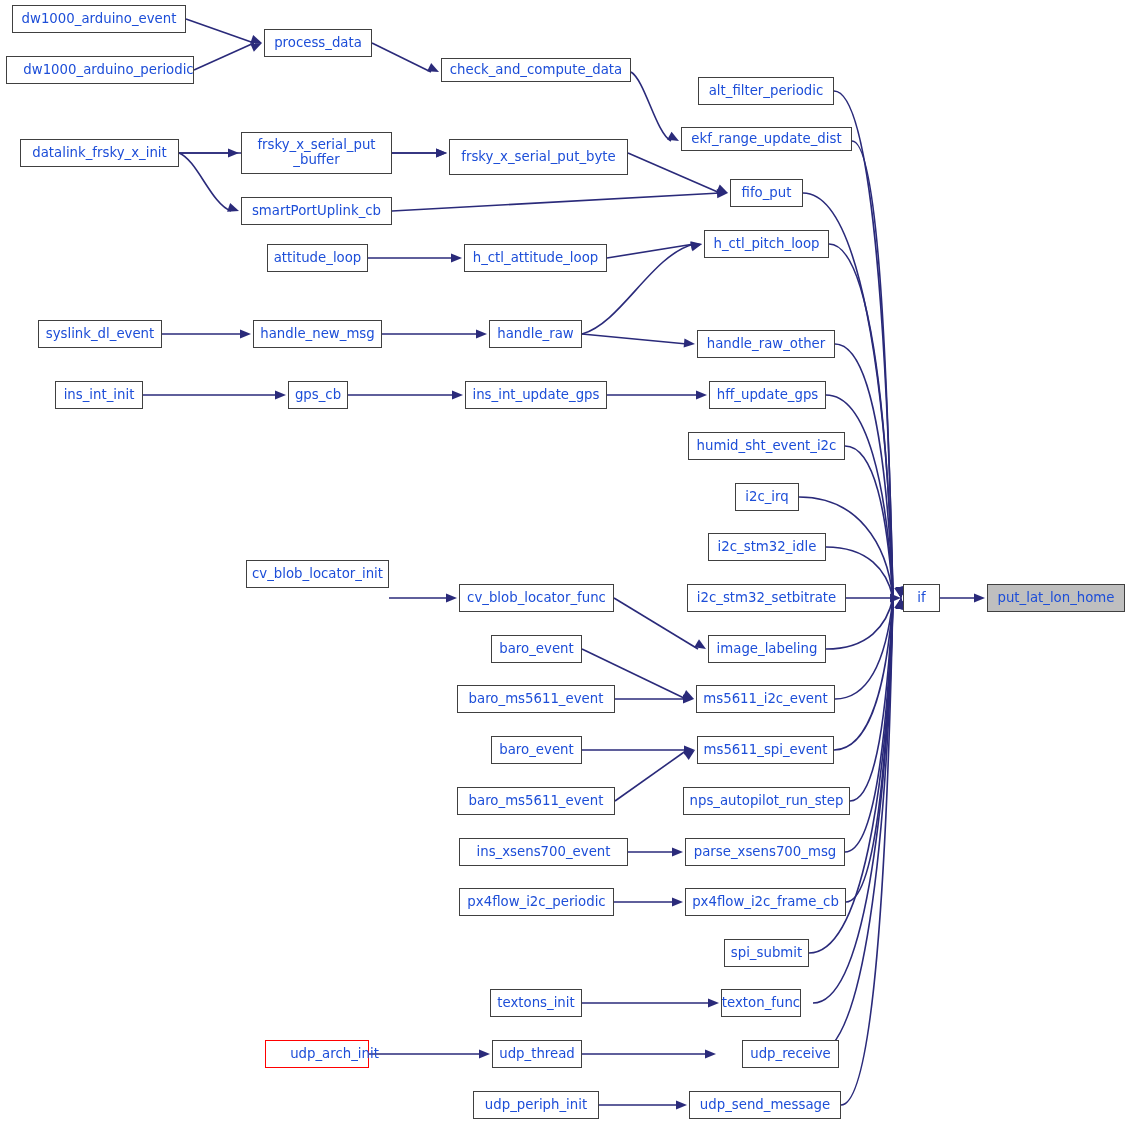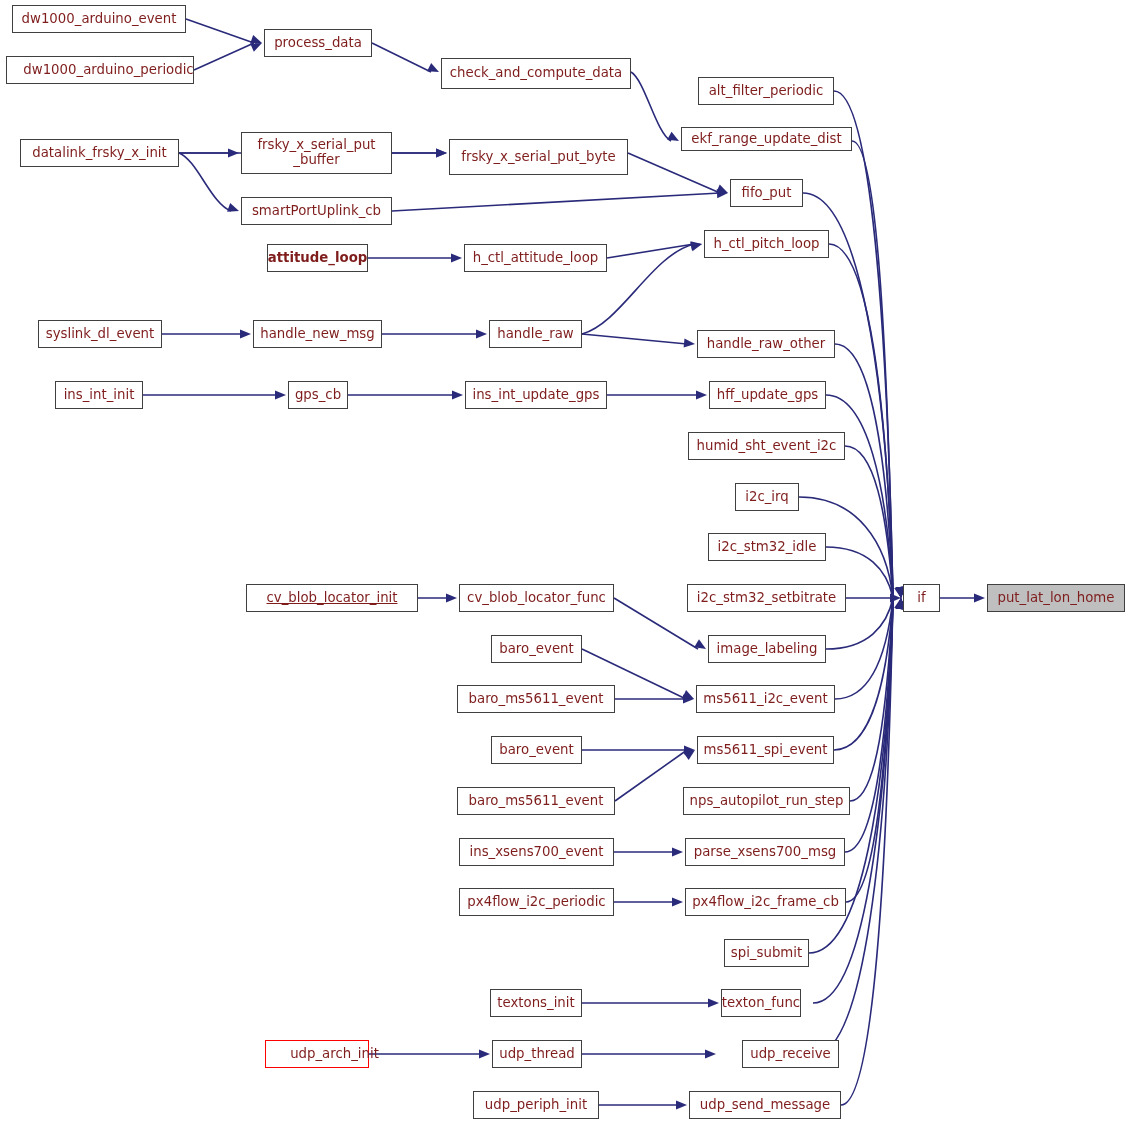--- a/index.html
+++ b/index.html
@@ -1,21 +1,21 @@
 <!DOCTYPE html>
 <html><head>
 <meta charset="utf-8">
 <style>
   html,body{margin:0;padding:0;background:#ffffff;}
   #canvas{position:relative;width:1132px;height:1124px;background:#ffffff;
           font-family:"DejaVu Sans","Liberation Sans",sans-serif;}
   svg#edges{position:absolute;left:0;top:0;width:1132px;height:1124px;overflow:visible;}
   .node{position:absolute;box-sizing:border-box;border:1px solid #404040;
         background:#ffffff;display:flex;align-items:center;justify-content:center;
-        text-align:center;line-height:1.12;color:#7f1d1d;font-size:13.3px;
+        text-align:center;line-height:1.12;color:#1d4ed8;font-size:13.3px;
         white-space:pre-line;}
   .node.hl{background:#bfbfbf;border-color:#404040;}
   .node.redb{border:1px solid #ff0000;padding-left:35px;}
 </style>
 </head>
 <body>
 
 <div id="canvas">
   <svg id="edges" viewBox="0 0 1132 1124">
       <path d="M186,19 L254,43" fill="none" stroke="#2a2a7a" stroke-width="1.6"></path>
@@ -120,58 +120,58 @@
       <polygon points="901,598 905.3356015826647,609.1068698973381 896.1382331767207,608.8868371603539" fill="#2a2a7a"></polygon>
       <path d="M841,1105 C873.24,1105 887,876.85 893,598" fill="none" stroke="#2a2a7a" stroke-width="1.6"></path>
       <polygon points="901,598 905.3623038989822,609.0964095406093 896.1644328627231,608.8984994591406" fill="#2a2a7a"></polygon>
       <path d="M940,598 L977,598" fill="none" stroke="#2a2a7a" stroke-width="1.6"></path>
       <polygon points="985,598 974,602.6 974,593.4" fill="#2a2a7a"></polygon>
     </svg>
   <div id="nodes">
       <div class="node" style="left: 12px; top: 5px; width: 174px; height: 28px;">dw1000_arduino_event</div>
       <div class="node" style="left: 6px; top: 56px; width: 188px; height: 28px; padding-left: 17px;">dw1000_arduino_periodic</div>
       <div class="node" style="left: 264px; top: 29px; width: 108px; height: 28px;">process_data</div>
-      <div class="node" style="left: 441px; top: 58px; width: 190px; height: 31px;">check_and_compute_data</div>
+      <div class="node" style="left: 441px; top: 58px; width: 190px; height: 24px;">check_and_compute_data</div>
       <div class="node" style="left: 698px; top: 77px; width: 136px; height: 28px;">alt_filter_periodic</div>
       <div class="node" style="left: 681px; top: 127px; width: 171px; height: 24px;">ekf_range_update_dist</div>
       <div class="node" style="left: 20px; top: 139px; width: 159px; height: 28px;">datalink_frsky_x_init</div>
       <div class="node" style="left: 241px; top: 132px; width: 151px; height: 42px;">frsky_x_serial_put
 _buffer</div>
       <div class="node" style="left: 449px; top: 139px; width: 179px; height: 36px;">frsky_x_serial_put_byte</div>
       <div class="node" style="left: 730px; top: 179px; width: 73px; height: 28px;">fifo_put</div>
       <div class="node" style="left: 241px; top: 197px; width: 151px; height: 28px;">smartPortUplink_cb</div>
-      <div class="node" style="left: 267px; top: 244px; width: 101px; height: 28px; font-weight: bold;">attitude_loop</div>
+      <div class="node" style="left: 267px; top: 244px; width: 101px; height: 28px;">attitude_loop</div>
       <div class="node" style="left: 464px; top: 244px; width: 143px; height: 28px;">h_ctl_attitude_loop</div>
       <div class="node" style="left: 704px; top: 230px; width: 125px; height: 28px;">h_ctl_pitch_loop</div>
       <div class="node" style="left: 38px; top: 320px; width: 124px; height: 28px;">syslink_dl_event</div>
       <div class="node" style="left: 253px; top: 320px; width: 129px; height: 28px;">handle_new_msg</div>
       <div class="node" style="left: 489px; top: 320px; width: 93px; height: 28px;">handle_raw</div>
       <div class="node" style="left: 697px; top: 330px; width: 138px; height: 28px;">handle_raw_other</div>
       <div class="node" style="left: 55px; top: 381px; width: 88px; height: 28px;">ins_int_init</div>
       <div class="node" style="left: 288px; top: 381px; width: 60px; height: 28px;">gps_cb</div>
       <div class="node" style="left: 465px; top: 381px; width: 142px; height: 28px;">ins_int_update_gps</div>
       <div class="node" style="left: 709px; top: 381px; width: 117px; height: 28px;">hff_update_gps</div>
       <div class="node" style="left: 688px; top: 432px; width: 157px; height: 28px;">humid_sht_event_i2c</div>
       <div class="node" style="left: 735px; top: 483px; width: 64px; height: 28px;">i2c_irq</div>
       <div class="node" style="left: 708px; top: 533px; width: 118px; height: 28px;">i2c_stm32_idle</div>
       <div class="node" style="left: 687px; top: 584px; width: 159px; height: 28px;">i2c_stm32_setbitrate</div>
-      <div class="node" style="left: 246px; top: 584px; width: 172px; height: 28px; text-decoration: underline;">cv_blob_locator_init</div>
+      <div class="node" style="left: 246px; top: 560px; width: 143px; height: 28px;">cv_blob_locator_init</div>
       <div class="node" style="left: 459px; top: 584px; width: 155px; height: 28px;">cv_blob_locator_func</div>
       <div class="node" style="left: 903px; top: 584px; width: 37px; height: 28px;">if</div>
       <div class="node hl" style="left: 987px; top: 584px; width: 138px; height: 28px;">put_lat_lon_home</div>
       <div class="node" style="left: 708px; top: 635px; width: 118px; height: 28px;">image_labeling</div>
       <div class="node" style="left: 491px; top: 635px; width: 91px; height: 28px;">baro_event</div>
       <div class="node" style="left: 696px; top: 685px; width: 139px; height: 28px;">ms5611_i2c_event</div>
       <div class="node" style="left: 457px; top: 685px; width: 158px; height: 28px;">baro_ms5611_event</div>
       <div class="node" style="left: 697px; top: 736px; width: 137px; height: 28px;">ms5611_spi_event</div>
       <div class="node" style="left: 491px; top: 736px; width: 91px; height: 28px;">baro_event</div>
       <div class="node" style="left: 683px; top: 787px; width: 167px; height: 28px;">nps_autopilot_run_step</div>
       <div class="node" style="left: 457px; top: 787px; width: 158px; height: 28px;">baro_ms5611_event</div>
       <div class="node" style="left: 685px; top: 838px; width: 160px; height: 28px;">parse_xsens700_msg</div>
-      <div class="node" style="left: 459px; top: 838px; width: 155px; height: 28px;">ins_xsens700_event</div>
+      <div class="node" style="left: 459px; top: 838px; width: 169px; height: 28px;">ins_xsens700_event</div>
       <div class="node" style="left: 685px; top: 888px; width: 161px; height: 28px; text-align: center;">px4flow_i2c_frame_cb</div>
       <div class="node" style="left: 459px; top: 888px; width: 155px; height: 28px;">px4flow_i2c_periodic</div>
       <div class="node" style="left: 724px; top: 939px; width: 85px; height: 28px;">spi_submit</div>
       <div class="node" style="left: 721px; top: 989px; width: 80px; height: 28px;">texton_func</div>
       <div class="node" style="left: 490px; top: 989px; width: 92px; height: 28px;">textons_init</div>
       <div class="node" style="left: 742px; top: 1040px; width: 97px; height: 28px;">udp_receive</div>
       <div class="node" style="left: 492px; top: 1040px; width: 90px; height: 28px;">udp_thread</div>
       <div class="node redb" style="left: 265px; top: 1040px; width: 104px; height: 28px;">udp_arch_init</div>
       <div class="node" style="left: 689px; top: 1091px; width: 152px; height: 28px;">udp_send_message</div>
       <div class="node" style="left: 473px; top: 1091px; width: 126px; height: 28px;">udp_periph_init</div>

